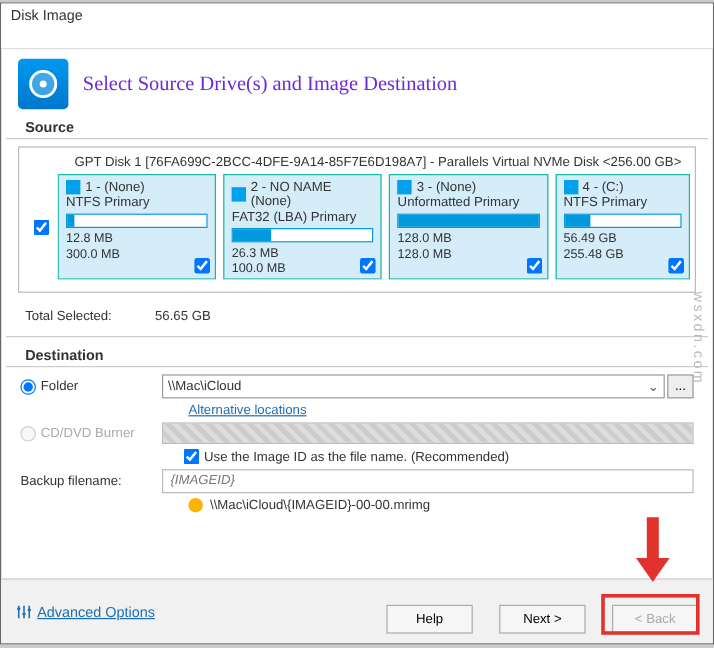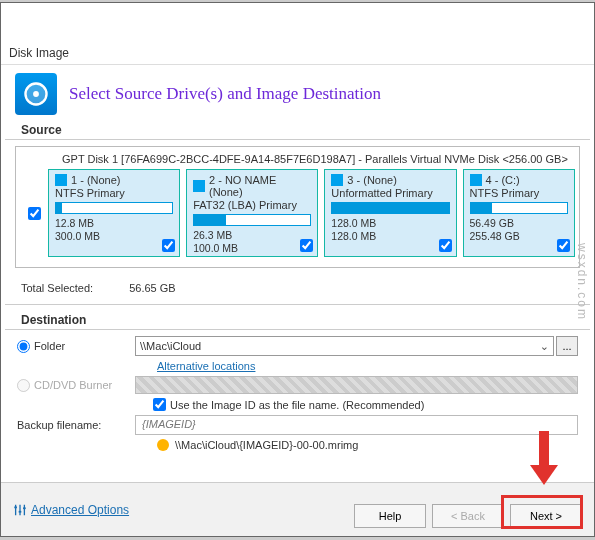--- a/index.html
+++ b/index.html
@@ -1,19 +1,19 @@
 <!DOCTYPE html>
 <html><head>
 <meta charset="utf-8">
 <style>
 * { box-sizing: border-box; margin: 0; padding: 0; font-family: "Segoe UI", Tahoma, sans-serif; }
 body { background: #ccc; width: 595px; height: 540px; overflow: hidden; position: relative; font-size: 11px; color: #333; }
 .watermark { position: absolute; right: 6px; top: 45%; color: #bbb; font-size: 12px; writing-mode: vertical-lr; z-index: 200; letter-spacing: 2px; }
 .window { position: absolute; left: 0; top: 2px; width: 595px; height: 535px; background: #fff; border: 1px solid #666; display: flex; flex-direction: column; }
-.titlebar { height: 22px; background: #fff; padding: 3px 8px; font-size: 12px; border-bottom: 1px solid #ddd; margin-top: 40px; }
+.titlebar { height: 38px; background: #fff; padding: 3px 8px; font-size: 12px; border-bottom: 1px solid #ddd; }
 .header-row { display: flex; align-items: center; padding: 8px 14px 6px 14px; }
 .disk-icon { width: 42px; height: 42px; background: linear-gradient(#0099ee,#0077cc); border-radius: 4px; margin-right: 12px; display:flex; align-items:center; justify-content:center;}
 .disk-icon svg { width: 28px; height: 28px; }
 .main-title { color: #6d28d9; font-size: 17px; font-weight: 400; font-family: Liberation Serif, serif; }
 .section-label { font-weight: 600; padding: 2px 16px 2px 16px; font-size: 12px; border-bottom: 1px solid #ccc; margin: 0 4px; }
 .source-box { border: 1px solid #bbb; margin: 6px 14px 10px 14px; padding: 6px 4px 10px 4px; }
 .gpt-row { font-size: 11px; padding-left: 42px; margin-bottom: 4px; }
 .parts-row { display: flex; align-items: stretch; }
 .all-chk { width: 28px; display: flex; align-items: center; justify-content: center; }
 .parts-scroll { flex: 1; display: flex; gap: 6px; overflow: hidden; }
@@ -37,21 +37,21 @@
 .alt-link { color:#1a6fb3; text-decoration: underline; font-size:11px; margin-left: 140px; margin-top:-2px; margin-bottom:4px; display:inline-block;}
 .cd-row .dest-label { color: #aaa; }
 .cd-bar { flex:1; height:18px; background: repeating-linear-gradient(45deg,#ddd,#ddd 4px,#ccc 4px,#ccc 8px); border:1px solid #bbb;}
 .imgid-row { margin-left:136px; display:flex; align-items:center; gap:4px; font-size:11px; margin-bottom:4px;}
 .filename-box { flex:1; height:20px; border:1px solid #bbb; padding:2px 6px; font-size:11px; color:#777; font-style:italic; background:#fff;}
 .path-preview { margin-left:140px; font-size:11px; color:#333; display:flex; align-items:center; gap:6px;}
 .warn-icon { width:12px; height:12px; background:#ffb300; border-radius:50%; display:inline-block;}
 .footer { margin-top: auto; background: #f1f1f1; border-top:1px solid #ccc; height: 54px; display:flex; align-items:center; padding: 0 12px; }
 .adv-link { color:#1a6fb3; text-decoration: underline; font-size:12px; display:flex; align-items:center; gap:4px;}
 .adv-icon { width:14px; height:14px; }
-.footer-btns { margin-left:auto; display:flex; gap:6px;margin-top:12px;}
+.footer-btns { margin-left:auto; display:flex; gap:22px;margin-top:12px;}
 .btn { width:72px; height:24px; border:1px solid #aaa; background:#f6f6f6; font-size:11px;}
 .btn:disabled { color:#aaa; }
 .highlight { position:absolute; border:3px solid #e1322d; pointer-events:none; }
 .arrow-annot { position:absolute; color:#e1322d; font-size:40px; font-weight:bold; }
 input[type=checkbox], input[type=radio] { margin:0; }
 </style>
 </head>
 <body>
 
 <div class="watermark">wsxdn.com</div>
@@ -183,22 +183,22 @@
       <svg class="adv-icon" viewBox="0 0 16 16">
           <path stroke="#1a6fb3" stroke-width="1.5" d="M3 2v12M8 2v12M13 2v12" fill="none"></path>
           <rect x="1.5" y="4" width="3" height="2" fill="#1a6fb3"></rect>
           <rect x="6.5" y="9" width="3" height="2" fill="#1a6fb3"></rect>
           <rect x="11.5" y="5" width="3" height="2" fill="#1a6fb3"></rect>
         </svg>
       <span>Advanced Options</span>
     </a>
     <div class="footer-btns">
       <button class="btn">Help</button>
+      <button class="btn">Next &gt;</button>
       <button class="btn" disabled="">&lt; Back</button>
-      <button class="btn">Next &gt;</button>
     </div>
   </div>
 </div>
 
 <div class="highlight" style="left:501px; top:495px; width:82px; height:34px;"></div>
 <div class="arrow-annot" style="left:527px; top:427px;">
   <svg width="34" height="60" viewBox="0 0 34 60">
       <line x1="17" y1="4" x2="17" y2="40" stroke="#e1322d" stroke-width="10"></line>
       <polygon points="3,38 31,38 17,58" fill="#e1322d"></polygon>
     </svg>

